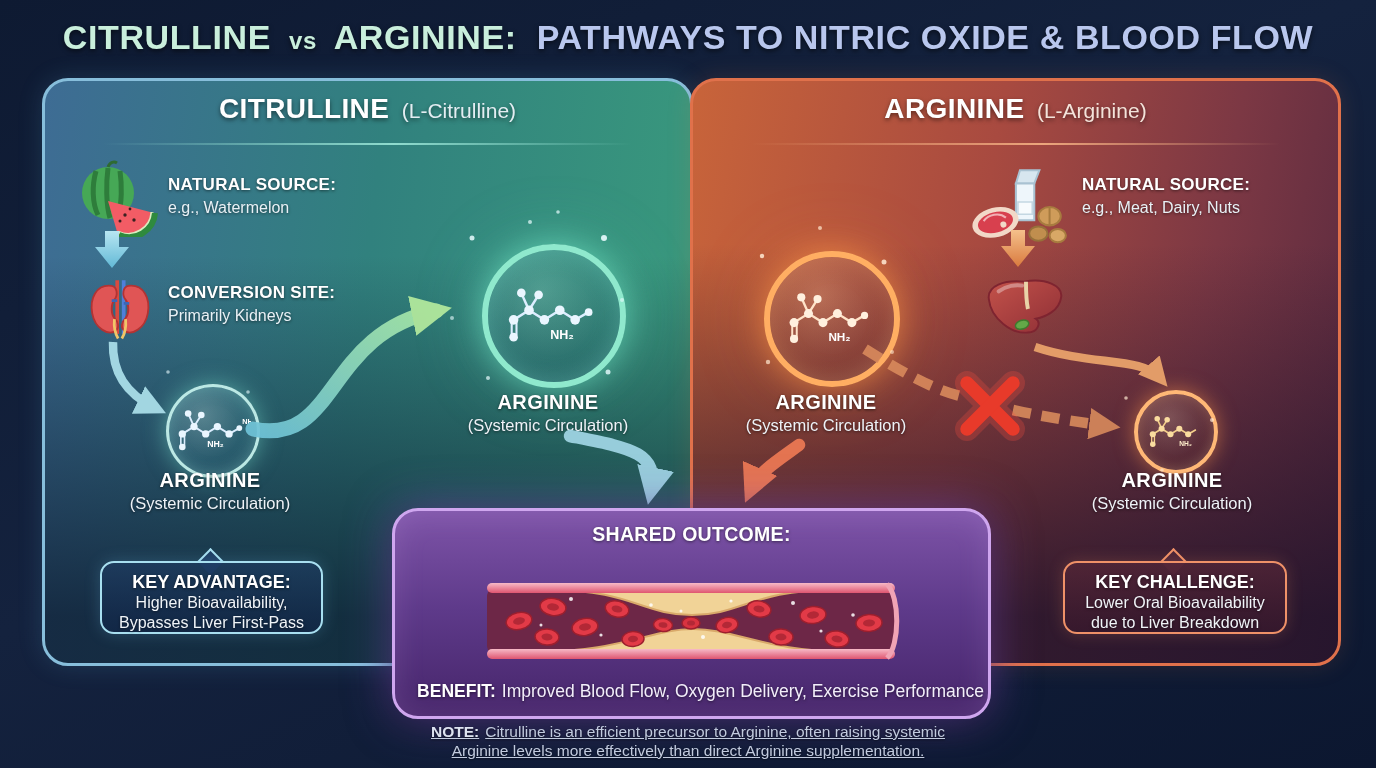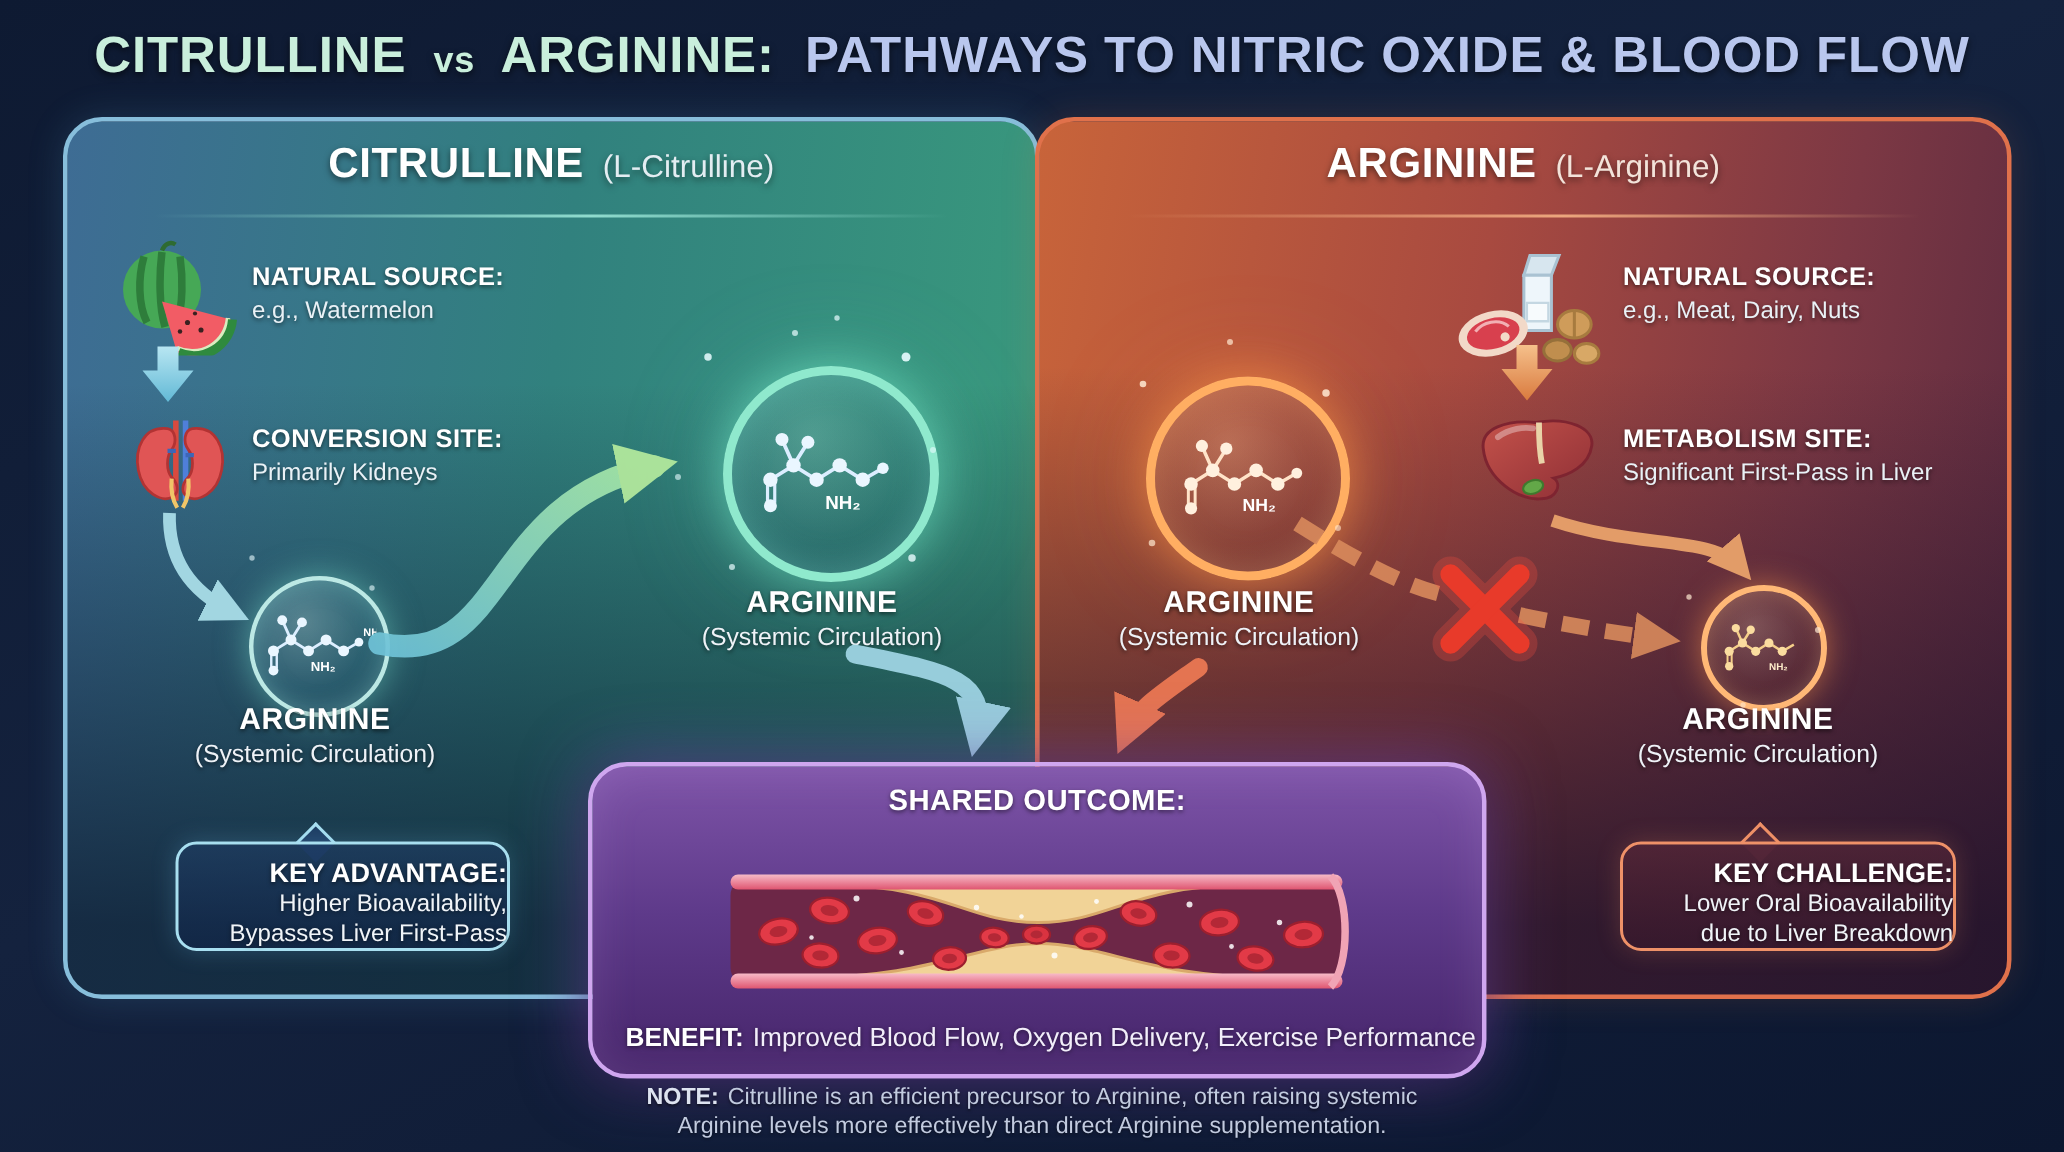--- a/index.html
+++ b/index.html
@@ -60,21 +60,21 @@
     box-shadow:0 0 20px rgba(255,150,75,.55),inset 0 0 14px rgba(255,200,140,.30);}
 
   .node-label{position:absolute;text-align:center;text-shadow:0 1px 3px rgba(0,0,0,.6);}
   .nl-small-left{left:25px;top:388px;width:280px;}
   .nl-large-left{left:363px;top:310px;width:280px;}
   .nl-large-right{left:-7px;top:310px;width:280px;}
   .nl-small-right{left:339px;top:388px;width:280px;}
   .nl-title{font-size:20px;font-weight:700;color:#fff;letter-spacing:.4px;}
   .nl-sub{font-size:16.5px;color:#eef2f7;margin-top:2px;}
 
-  .callout{position:absolute;border-radius:14px;text-align:right;padding-top:9px;height:60px;margin-left:17px;}
+  .callout{position:absolute;border-radius:14px;text-align:center;padding-top:9px;height:60px;}
   .co-left{left:55px;top:480px;width:219px;border:2.5px solid #a8dff0;
     background:linear-gradient(180deg,rgba(32,62,104,.55),rgba(16,36,72,.62));
     box-shadow:0 0 16px rgba(120,200,240,.22);}
   .co-right{left:370px;top:480px;width:220px;border:2.5px solid #ef9168;
     background:linear-gradient(180deg,rgba(96,42,58,.55),rgba(58,24,44,.66));
     box-shadow:0 0 16px rgba(240,140,90,.22);}
   .co-pointer{position:absolute;width:17px;height:17px;transform:rotate(45deg);}
   .cp-left{left:156px;top:471px;border-left:2.5px solid #a8dff0;border-top:2.5px solid #a8dff0;background:#1c3b61;}
   .cp-right{left:471px;top:471px;border-left:2.5px solid #ef9168;border-top:2.5px solid #ef9168;background:#472237;}
   .co-label{font-size:18px;font-weight:700;color:#fff;text-shadow:0 1px 3px rgba(0,0,0,.5);}
@@ -85,21 +85,21 @@
     background:linear-gradient(180deg,#7e54a8 0%,#5e3a8a 48%,#46256a 100%);
     box-shadow:0 0 45px rgba(150,90,220,.5),0 6px 30px rgba(0,0,0,.4),inset 0 0 30px rgba(225,190,255,.15);
     text-align:center;}
   .so-label{margin-top:12px;font-size:19.5px;font-weight:700;color:#fff;letter-spacing:.3px;text-shadow:0 1px 3px rgba(0,0,0,.5);}
   .so-value{font-size:19.5px;font-weight:700;color:#fff;letter-spacing:.2px;text-shadow:0 1px 3px rgba(0,0,0,.5);}
   .vessel{position:absolute;left:86px;top:64px;width:420px;height:92px;}
   .benefit{position:absolute;left:0;top:170px;width:100%;font-size:17.5px;color:#f2eefa;text-shadow:0 1px 3px rgba(0,0,0,.5);}
   .benefit .b-label{font-weight:700;color:#fff;margin-right:6px;margin-left:18px;}
 
   .note{position:absolute;top:723px;left:0;width:100%;text-align:center;font-size:15.5px;line-height:1.2;
-    color:#c2cbdf;text-shadow:0 1px 2px rgba(0,0,0,.5);}
+    color:#c2cbdf;text-shadow:0 1px 2px rgba(0,0,0,.5);text-decoration:underline;}
   .note .n-label{font-weight:700;color:#dde3f0;margin-right:6px;}
 
   .overlay{position:absolute;left:0;top:0;width:1376px;height:768px;pointer-events:none;}
 </style>
 </head>
 <body>
 
 <div class="stage">
 
   <div class="page-title">
@@ -238,24 +238,20 @@
           <stop offset="0" stop-color="#c4524a"></stop>
             <stop offset="1" stop-color="#8e2f36"></stop>
         </linearGradient>
       </defs>
       <path d="M6,26 C4,12 22,6 42,8 C64,4 82,12 80,24 C78,38 64,44 54,46 C60,50 56,60 46,60 C30,62 8,46 6,26 Z" fill="url(#livGrad)" stroke="#7e2430" stroke-width="2"></path>
       <path d="M44,8 C44,16 44,26 46,36" stroke="#e9d3a8" stroke-width="4" fill="none"></path>
       <ellipse cx="40" cy="52" rx="7" ry="4.5" fill="#63a848" stroke="#3f7a2e" stroke-width="1.5" transform="rotate(-18 40 52)"></ellipse>
       <path d="M16,18 C24,12 34,11 40,12" stroke="rgba(255,255,255,.35)" stroke-width="4" fill="none" stroke-linecap="round"></path>
     </svg>
 
-    <div class="info-block tb-metabolism">
-      <div class="info-label">METABOLISM SITE:</div>
-      <div class="info-value">Significant First-Pass in Liver</div>
-    </div>
 
     <div class="node-circle nc-large-right">
       <svg viewBox="0 0 104 76" width="94" height="70">
         <path d="M10,42 L26,32 L42,42 L58,32 L74,42 L88,34" stroke="#ffe3c8" stroke-width="2.6" fill="none"></path>
         <path d="M26,32 L18,14 M26,32 L36,16" stroke="#ffe3c8" stroke-width="2.6" fill="none"></path>
         <path d="M8,44 L8,58 M13,44 L13,58" stroke="#ffe3c8" stroke-width="2.2" fill="none"></path>
         <circle cx="10" cy="42" r="5" fill="#fff0de"></circle>
           <circle cx="26" cy="32" r="5" fill="#fff0de"></circle>
         <circle cx="42" cy="42" r="5" fill="#fff0de"></circle>
           <circle cx="58" cy="32" r="5" fill="#fff0de"></circle>

